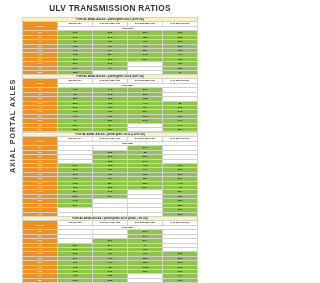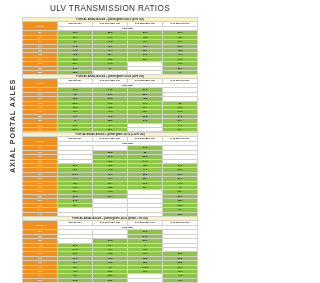--- a/index.html
+++ b/index.html
@@ -27,21 +27,21 @@
     transform:rotate(-90deg);
     font-size:7.2px;font-weight:bold;letter-spacing:.9px;
     color:#3a3a38;text-align:center;line-height:20px;
     white-space:nowrap;
   }
 
   
   .title{
     position:absolute;left:22px;top:3.5px;width:176px;
     text-align:center;
-    font-size:8.2px;font-weight:normal;letter-spacing:.35px;
+    font-size:8.2px;font-weight:bold;letter-spacing:.35px;
     color:#2f2f2d;
   }
 
   
   .tbl-wrap{position:absolute;left:22px;width:176px;}
   table.ratios{
     border-collapse:collapse;width:176px;
     table-layout:fixed;
     font-size:2.45px;
     color:#1c1c1c;

